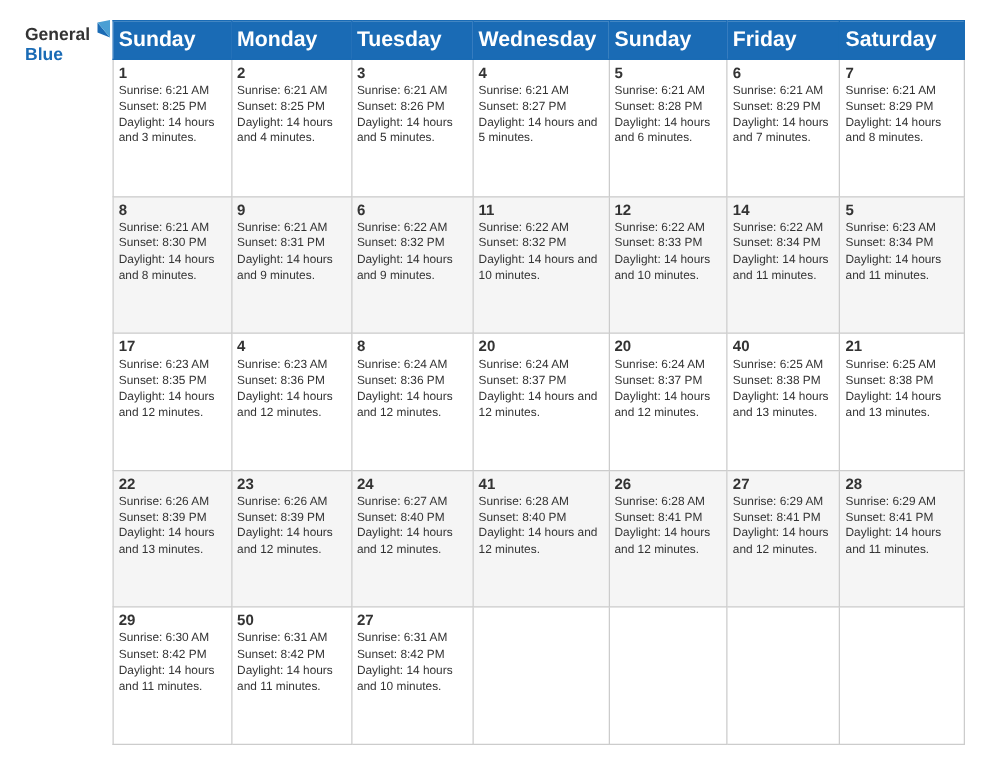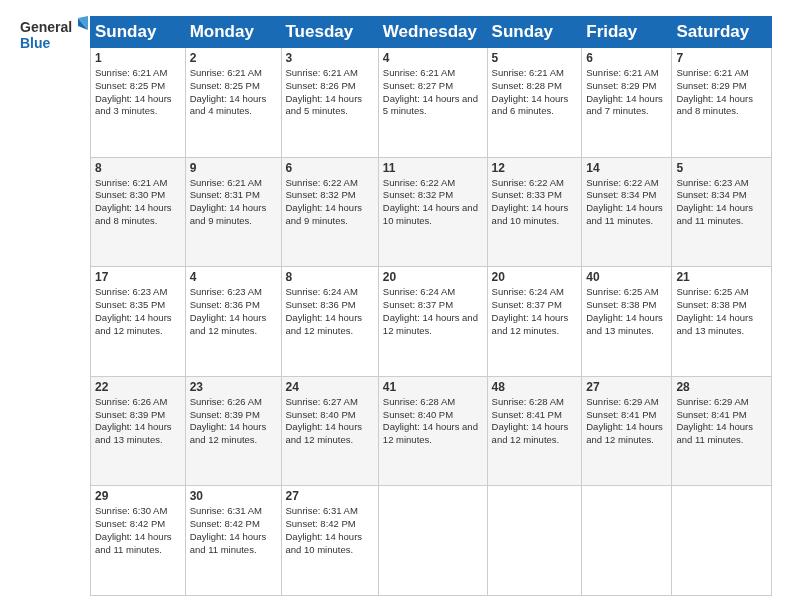--- a/index.html
+++ b/index.html
@@ -316,21 +316,21 @@
         </td>
           <td>
           <span class="day-number">41</span>
           <div class="day-info">
             Sunrise: 6:28 AM<br>
             Sunset: 8:40 PM<br>
             Daylight: 14 hours and 12 minutes.
           </div>
         </td>
           <td>
-          <span class="day-number">48</span>
+          <span class="day-number">26</span>
           <div class="day-info">
             Sunrise: 6:28 AM<br>
             Sunset: 8:41 PM<br>
             Daylight: 14 hours and 12 minutes.
           </div>
         </td>
           <td>
           <span class="day-number">27</span>
           <div class="day-info">
             Sunrise: 6:29 AM<br>
@@ -350,21 +350,21 @@
         <tr>
           <td>
           <span class="day-number">29</span>
           <div class="day-info">
             Sunrise: 6:30 AM<br>
             Sunset: 8:42 PM<br>
             Daylight: 14 hours and 11 minutes.
           </div>
         </td>
           <td>
-          <span class="day-number">30</span>
+          <span class="day-number">50</span>
           <div class="day-info">
             Sunrise: 6:31 AM<br>
             Sunset: 8:42 PM<br>
             Daylight: 14 hours and 11 minutes.
           </div>
         </td>
           <td>
           <span class="day-number">27</span>
           <div class="day-info">
             Sunrise: 6:31 AM<br>

